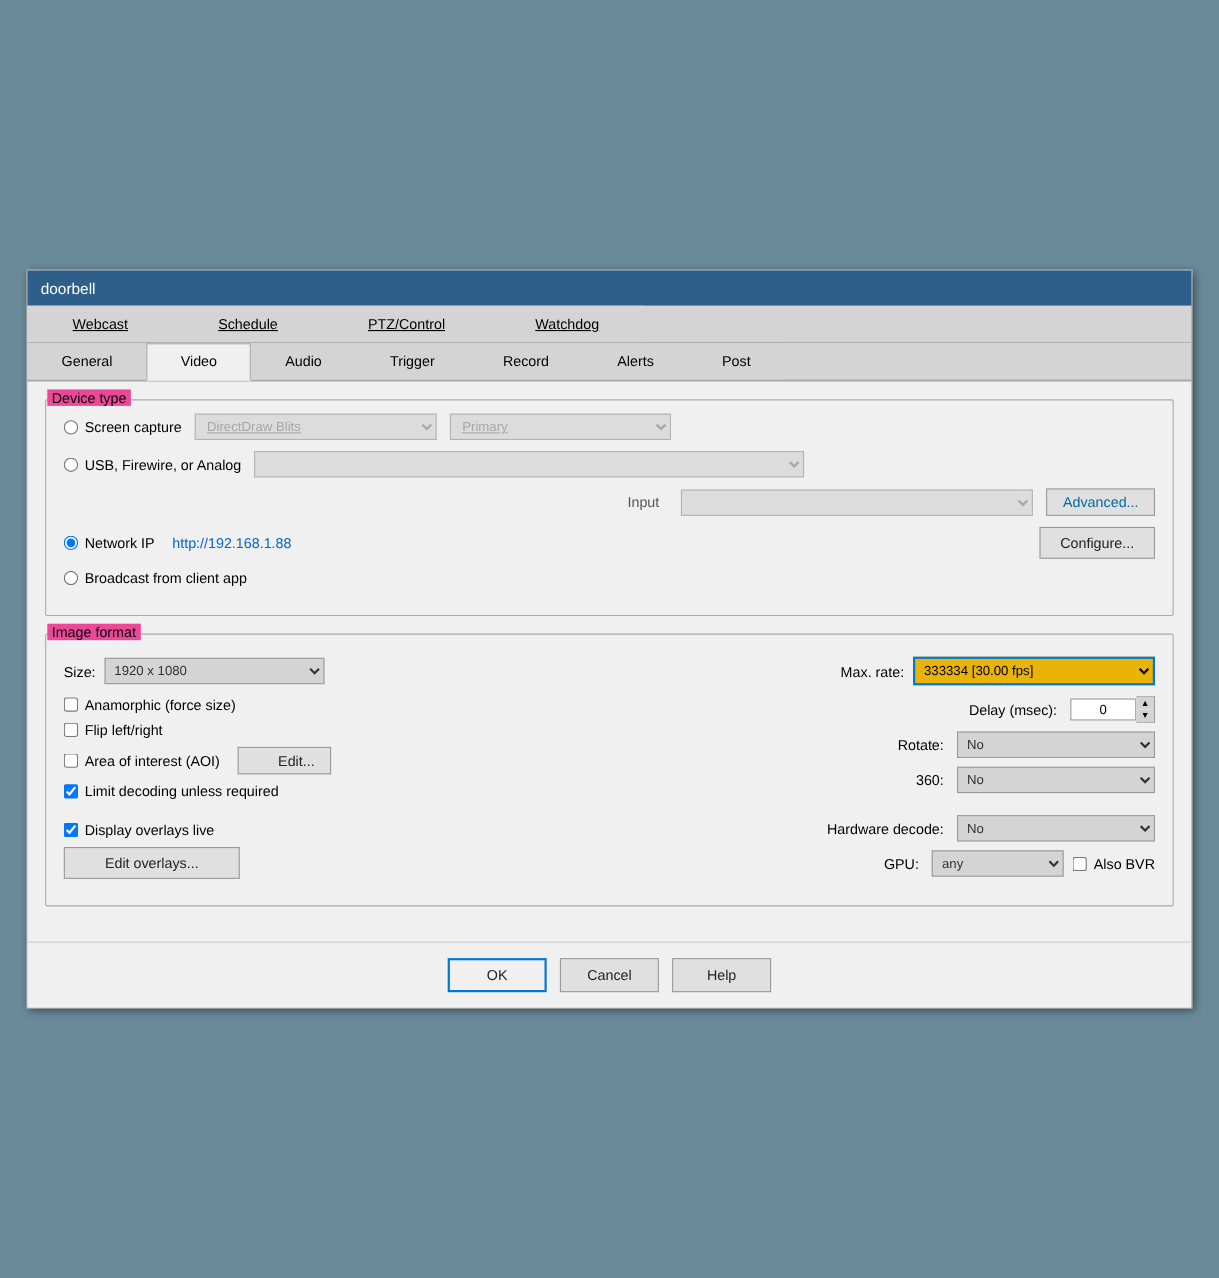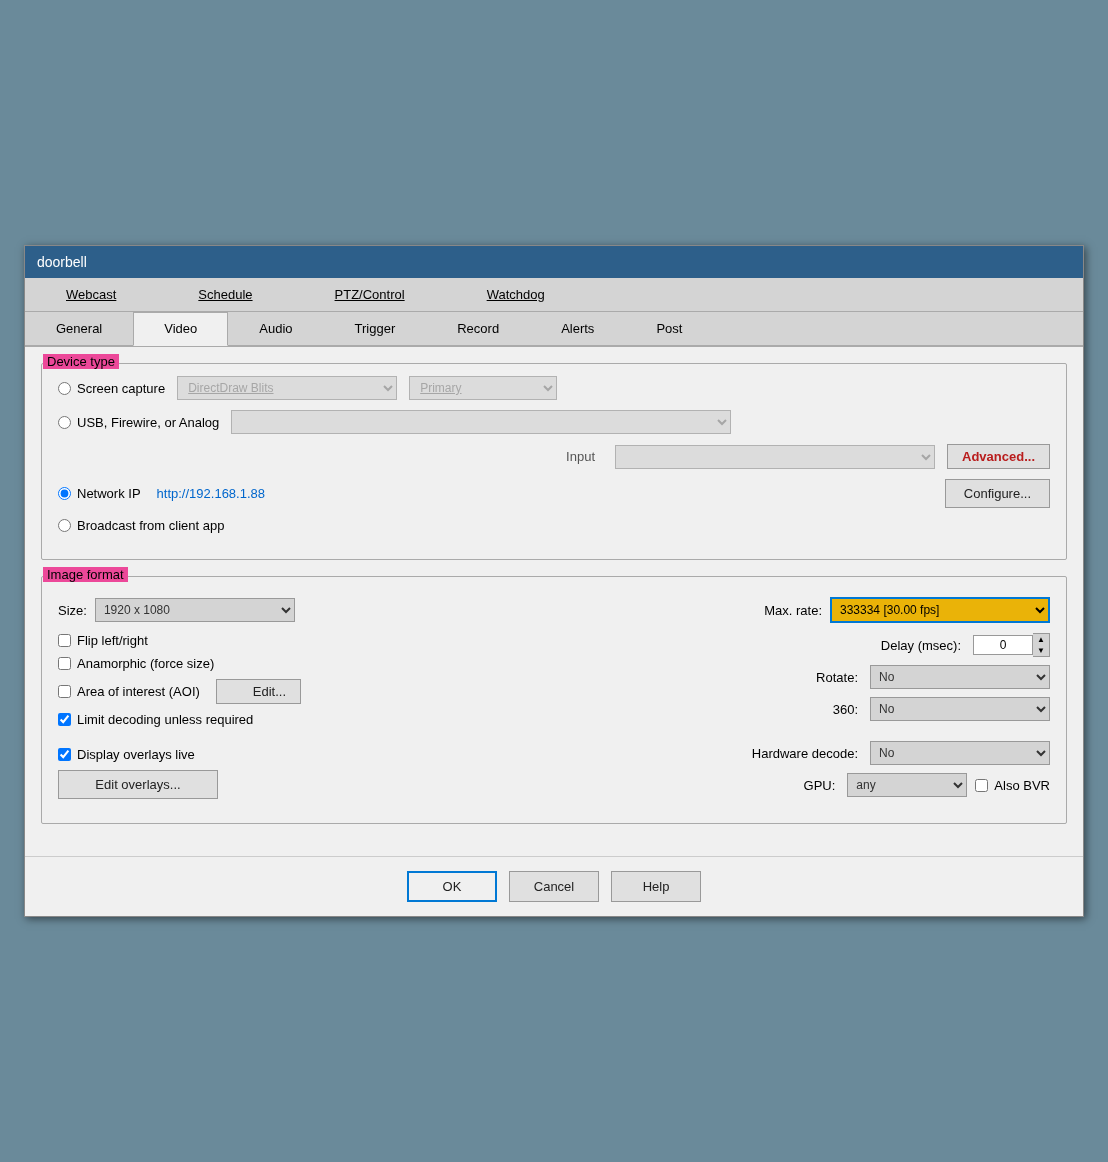--- a/index.html
+++ b/index.html
@@ -82,21 +82,21 @@
     .radio-row input[type=radio] { cursor: pointer; }
     .select-inline {
       background: #d4d4d4;
       border: 1px solid #999;
       padding: 3px 6px;
       font-size: 12px;
       color: #555;
       cursor: pointer;
     }
     .select-inline-wide { width: 220px; }
-    .select-inline-medium { width: 148px; }
+    .select-inline-medium { width: 201px; }
     select {
       border: 1px solid #999;
       background: #d4d4d4;
       padding: 3px 4px;
       font-size: 12px;
       color: #333;
       appearance: auto;
     }
     .btn {
       border: 1px solid #999;
@@ -221,21 +221,21 @@
         <select class="select-inline disabled-select" style="width:500px;" disabled="">
           <option></option>
         </select>
       </div>
 
       <div class="radio-row">
         <span style="margin-left: auto; color: rgb(85, 85, 85); text-align: right; margin-right: 8px;">Input</span>
         <select class="select-inline disabled-select" style="width:320px;" disabled="">
           <option></option>
         </select>
-        <button class="btn" disabled="" style="color:#b91c1c;font-weight:bold;">Advanced...</button>
+        <button class="btn" disabled="" style="color:#0369a1;">Advanced...</button>
       </div>
 
       <div style="display:flex; align-items:center; margin-bottom:10px; gap:16px;">
         <label class="checkbox-label">
           <input type="radio" name="device-type" checked="" style="">
           <span>Network IP</span>
         </label>
         <a class="link" href="#">http://192.168.1.88</a>
         <div style="margin-left:auto;">
           <button class="btn" style="padding: 6px 18px;">Configure...</button>
@@ -264,27 +264,27 @@
           <option>333334 [30.00 fps]</option>
         </select>
       </div>
 
       <div style="display:grid; grid-template-columns:1fr 1fr; gap:0 40px;">
 
         <div>
           <div class="form-row">
             <label class="checkbox-label">
               <input type="checkbox" style="">
+              <span>Anamorphic (force size)</span>
+            </label>
+          </div>
+          <div class="form-row">
+            <label class="checkbox-label">
+              <input type="checkbox" style="">
               <span>Flip left/right</span>
-            </label>
-          </div>
-          <div class="form-row">
-            <label class="checkbox-label">
-              <input type="checkbox" style="">
-              <span>Anamorphic (force size)</span>
             </label>
           </div>
           <div class="form-row">
             <label class="checkbox-label">
               <input type="checkbox" style="">
               <span>Area of interest (AOI)</span>
             </label>
             <button class="btn" style="margin-left:8px;padding-left:36px;">Edit...</button>
           </div>
           <div class="form-row">

